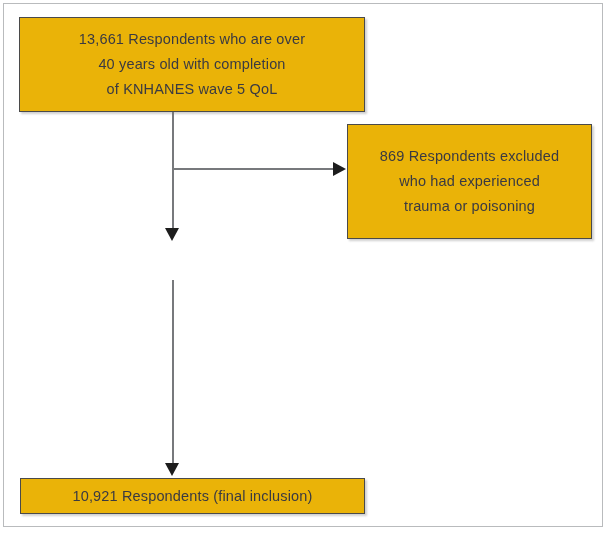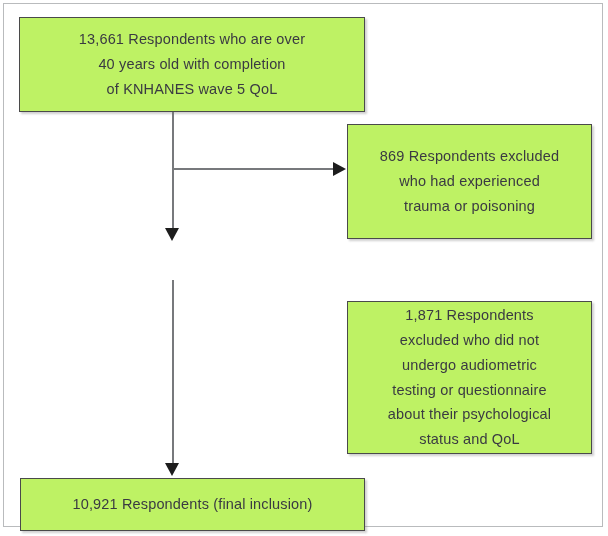--- a/index.html
+++ b/index.html
@@ -24,21 +24,21 @@
     top: 3px;
     width: 600px;
     height: 524px;
     border: 1px solid #b9bbbd;
     box-sizing: border-box;
     background: #ffffff;
   }
   .node {
     position: absolute;
     box-sizing: border-box;
-    background: #bef264;
+    background: #eab308;
     border: 1.5px solid #4a4a4a;
     box-shadow: 2px 2px 2px rgba(120,120,120,0.35);
     display: flex;
     align-items: center;
     justify-content: center;
     text-align: center;
     color: #3a3a42;
     font-size: 14.5px;
     line-height: 1.72;
     letter-spacing: 0.15px;
@@ -46,21 +46,21 @@
   }
   .node .txt {
     display: block;
     white-space: pre-line;
   }
   
   #node-enrolled   { left: 15px;  top: 13px;  width: 346px; height: 95px; }
   #node-excl-trauma{ left: 343px; top: 120px; width: 245px; height: 115px; }
   #node-after-trauma{left: 16px;  top: 240px; width: 345px; height: 36px; }
   #node-excl-audio { left: 343px; top: 297px; width: 245px; height: 153px; }
-  #node-final      { left: 16px;  top: 474px; width: 345px; height: 53px; }
+  #node-final      { left: 16px;  top: 474px; width: 345px; height: 36px; }
 
   
   .conn {
     position: absolute;
     background: #77797c;
   }
   .v-line { width: 1.6px; }
   .h-line { height: 1.6px; }
   .arrowhead-down {
     position: absolute;
@@ -107,27 +107,19 @@
 of KNHANES wave 5 QoL</span>
     </div>
 
     <div class="node" id="node-excl-trauma">
       <span class="txt">869 Respondents excluded
 who had experienced
 trauma or poisoning</span>
     </div>
 
 
-    <div class="node" id="node-excl-audio">
-      <span class="txt">1,871 Respondents
-excluded who did not
-undergo audiometric
-testing or questionnaire
-about their psychological
-status and QoL</span>
-    </div>
 
     <div class="node" id="node-final">
       <span class="txt">10,921 Respondents (final inclusion)</span>
     </div>
 
   </div>
 </div>
 
 </body></html>

